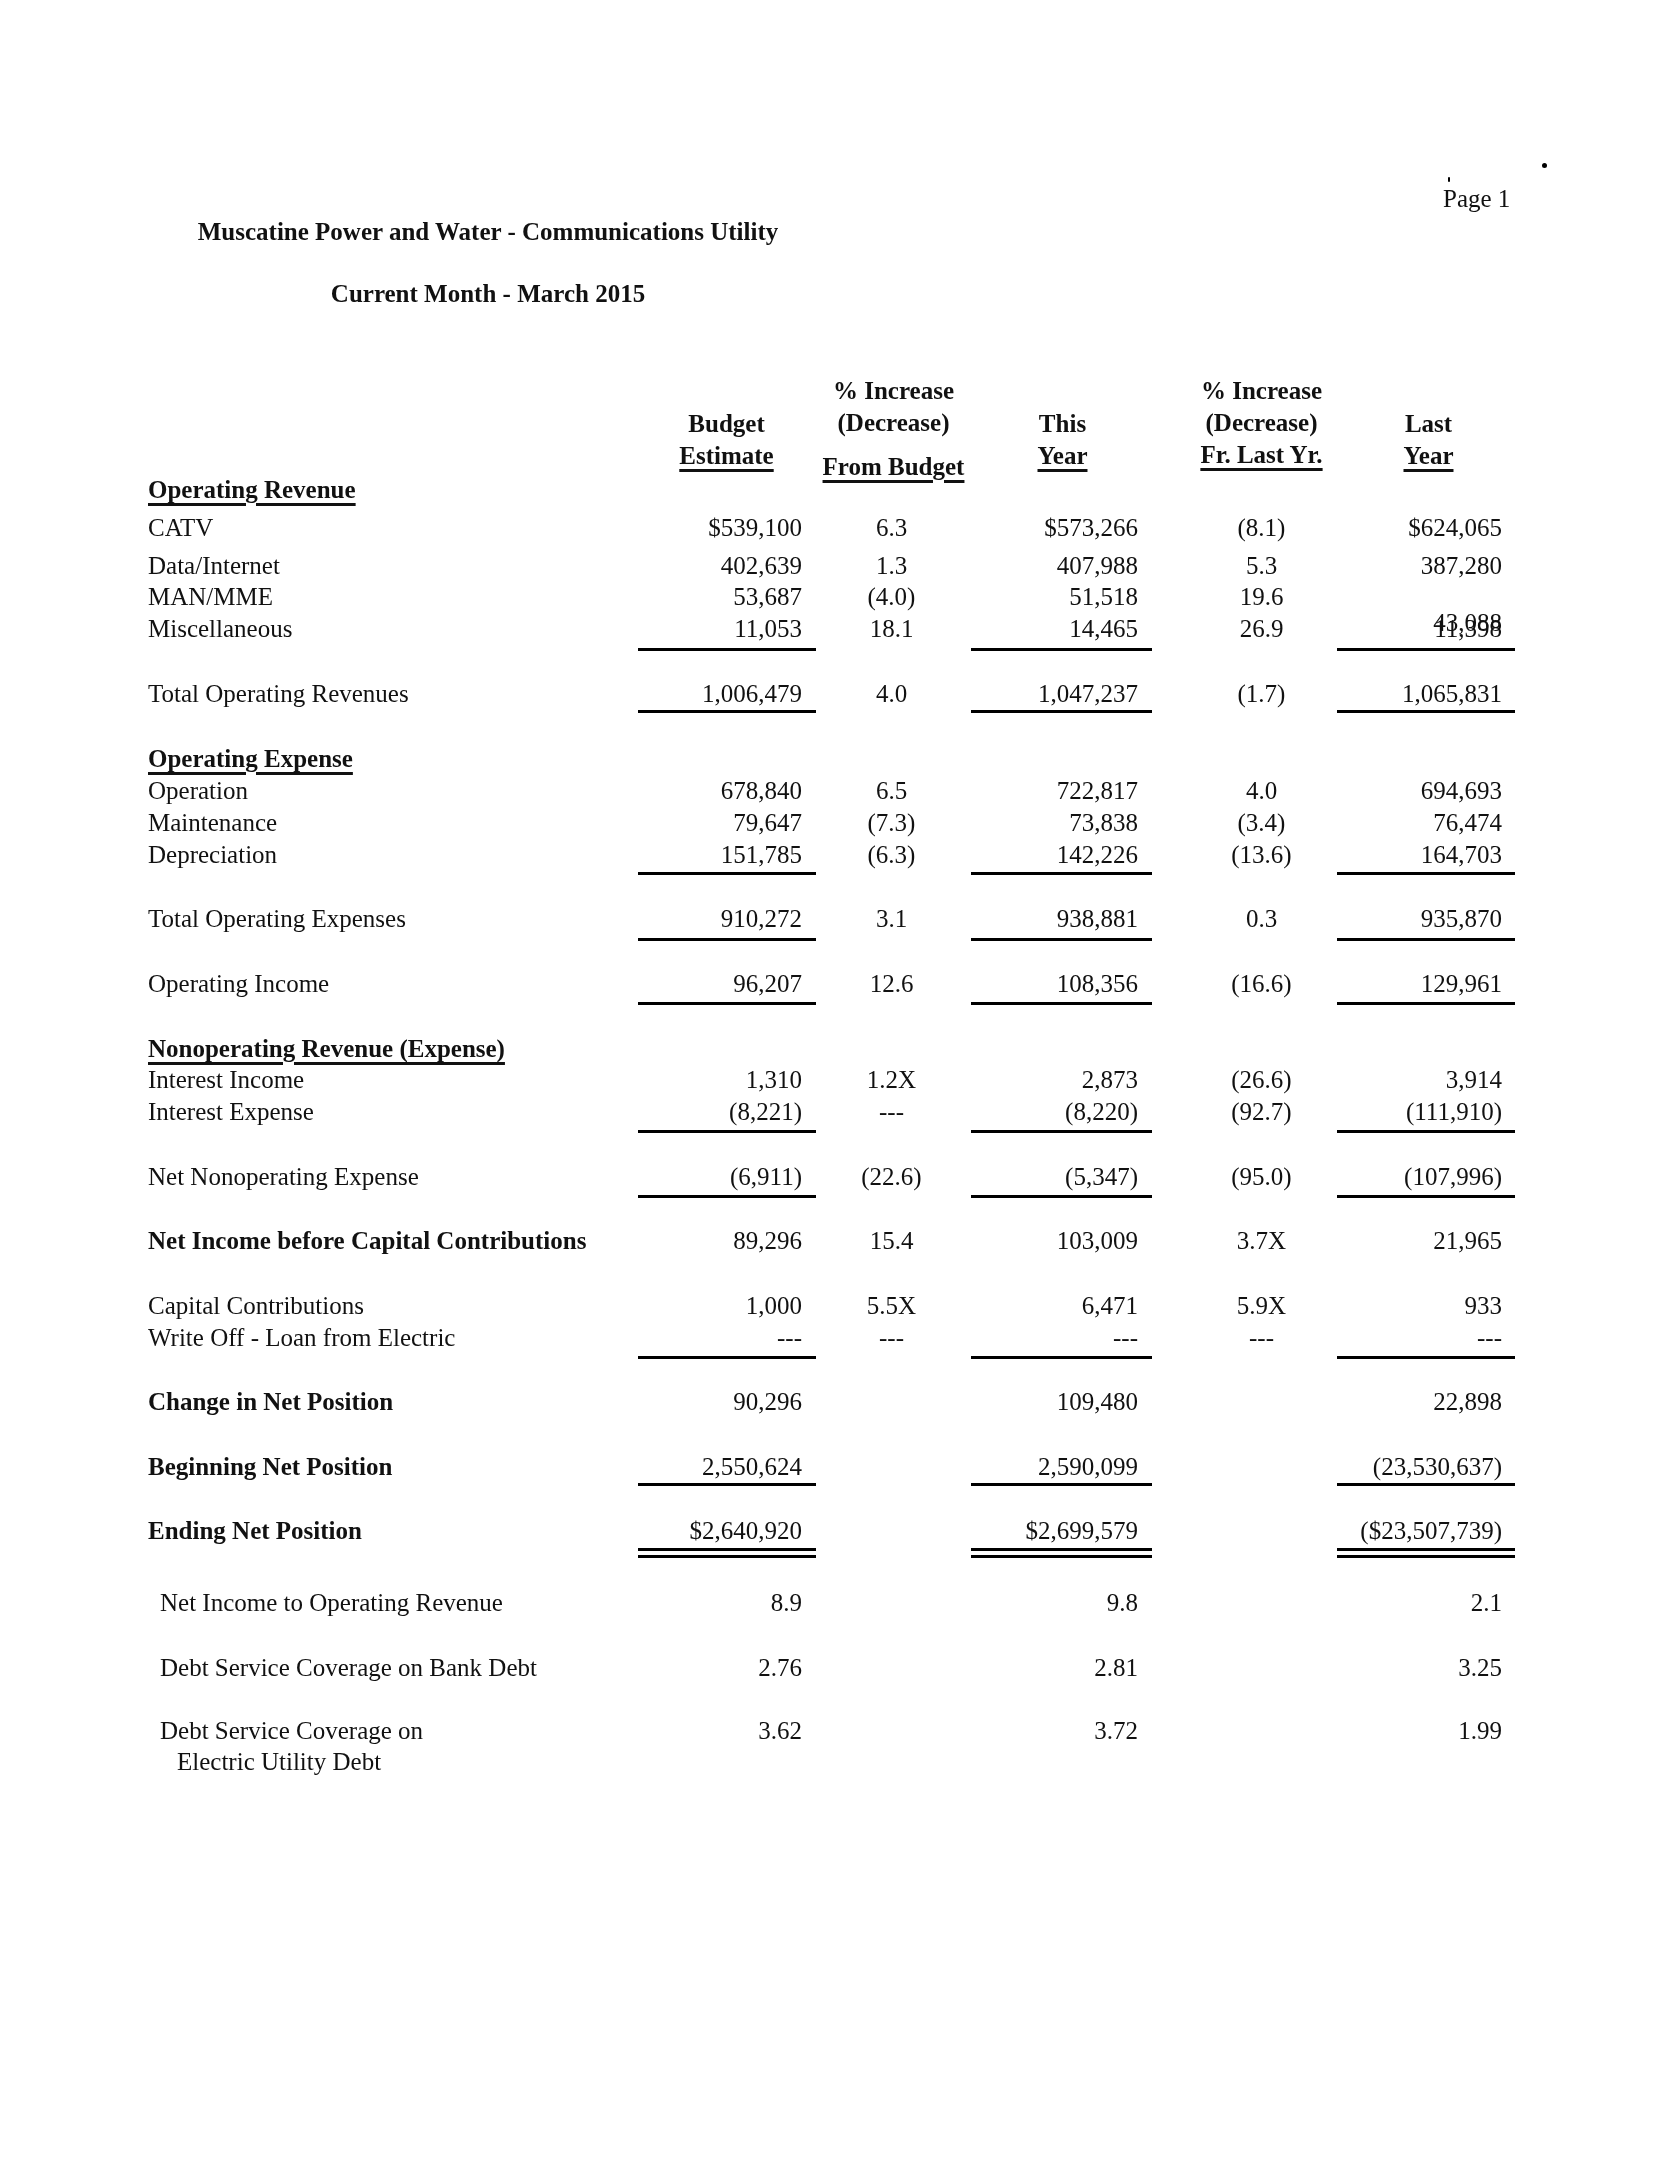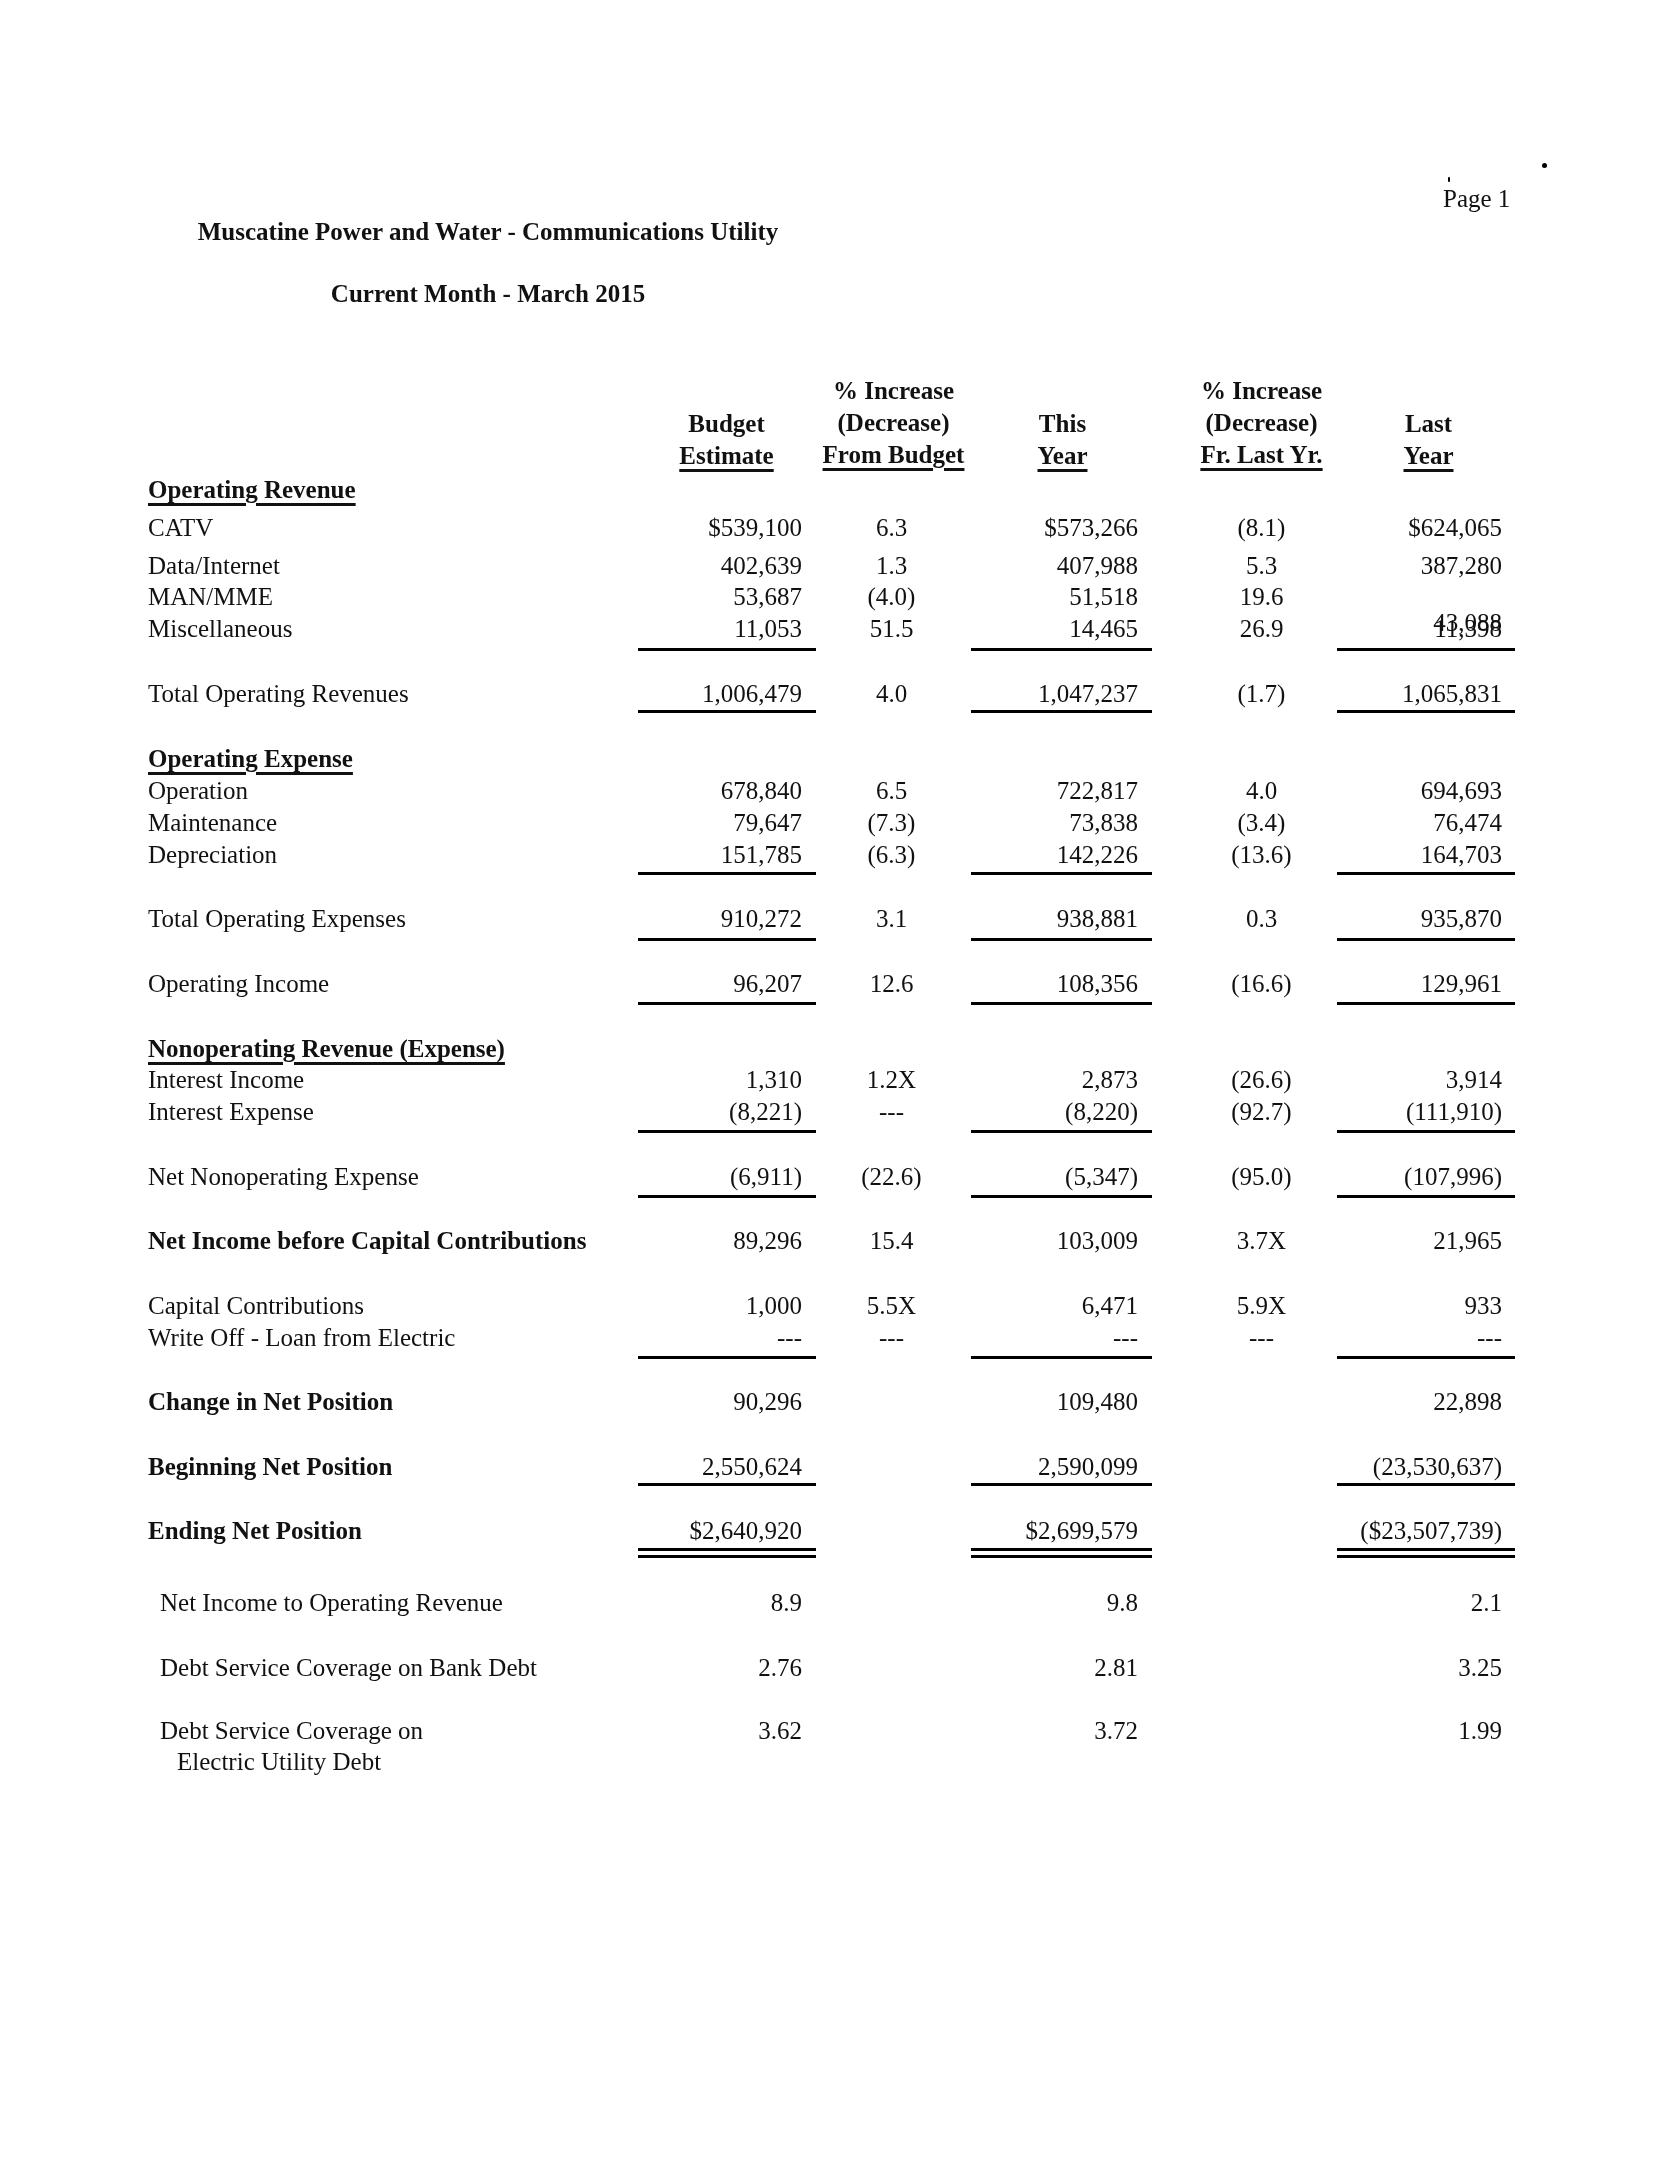--- a/index.html
+++ b/index.html
@@ -33,21 +33,21 @@
 </div>
 
 <div>
   <div class="abs hdr" style="left:622px;top:410px;">
     <div>Budget</div>
     <div style="margin-top:4px;"><u>Estimate</u></div>
   </div>
   <div class="abs hdr" style="left:789px;top:377px;">
     <div>% Increase</div>
     <div style="margin-top:4px;">(Decrease)</div>
-    <div style="margin-top:4px;"><u>From Budget</u></div>
+    <div style="margin-top:16px;"><u>From Budget</u></div>
   </div>
   <div class="abs hdr" style="left:958px;top:410px;">
     <div>This</div>
     <div style="margin-top:4px;"><u>Year</u></div>
   </div>
   <div class="abs hdr" style="left:1157px;top:377px;">
     <div>% Increase</div>
     <div style="margin-top:4px;">(Decrease)</div>
     <div style="margin-top:4px;"><u>Fr. Last Yr.</u></div>
   </div>
@@ -82,21 +82,21 @@
       <div class="abs lbl" style="left: 148px; top: 583px;">MAN/MME</div>
       <div class="abs num" style="left: 593px; top: 583px;">53,687</div>
       <div class="abs pct" style="left: 832px; top: 583px;">(4.0)</div>
       <div class="abs num" style="left: 929px; top: 583px;">51,518</div>
       <div class="abs pct" style="left: 1202px; top: 583px;">19.6</div>
       <div class="abs num" style="left: 1293px; top: 583px; margin-top: 26px;">43,088</div>
     </div>
     <div>
       <div class="abs lbl" style="left: 148px; top: 615px;">Miscellaneous</div>
       <div class="abs num" style="left: 593px; top: 615px;">11,053</div>
-      <div class="abs pct" style="left: 832px; top: 615px;">51.5</div>
+      <div class="abs pct" style="left: 832px; top: 615px;">18.1</div>
       <div class="abs num" style="left: 929px; top: 615px;">14,465</div>
       <div class="abs pct" style="left: 1202px; top: 615px;">26.9</div>
       <div class="abs num" style="left: 1293px; top: 615px;">11,398</div>
     </div>
     <div>
       <div class="abs lbl" style="left: 148px; top: 680px;">Total Operating Revenues</div>
       <div class="abs num" style="left: 593px; top: 680px;">1,006,479</div>
       <div class="abs pct" style="left: 832px; top: 680px;">4.0</div>
       <div class="abs num" style="left: 929px; top: 680px;">1,047,237</div>
       <div class="abs pct" style="left: 1202px; top: 680px;">(1.7)</div>

